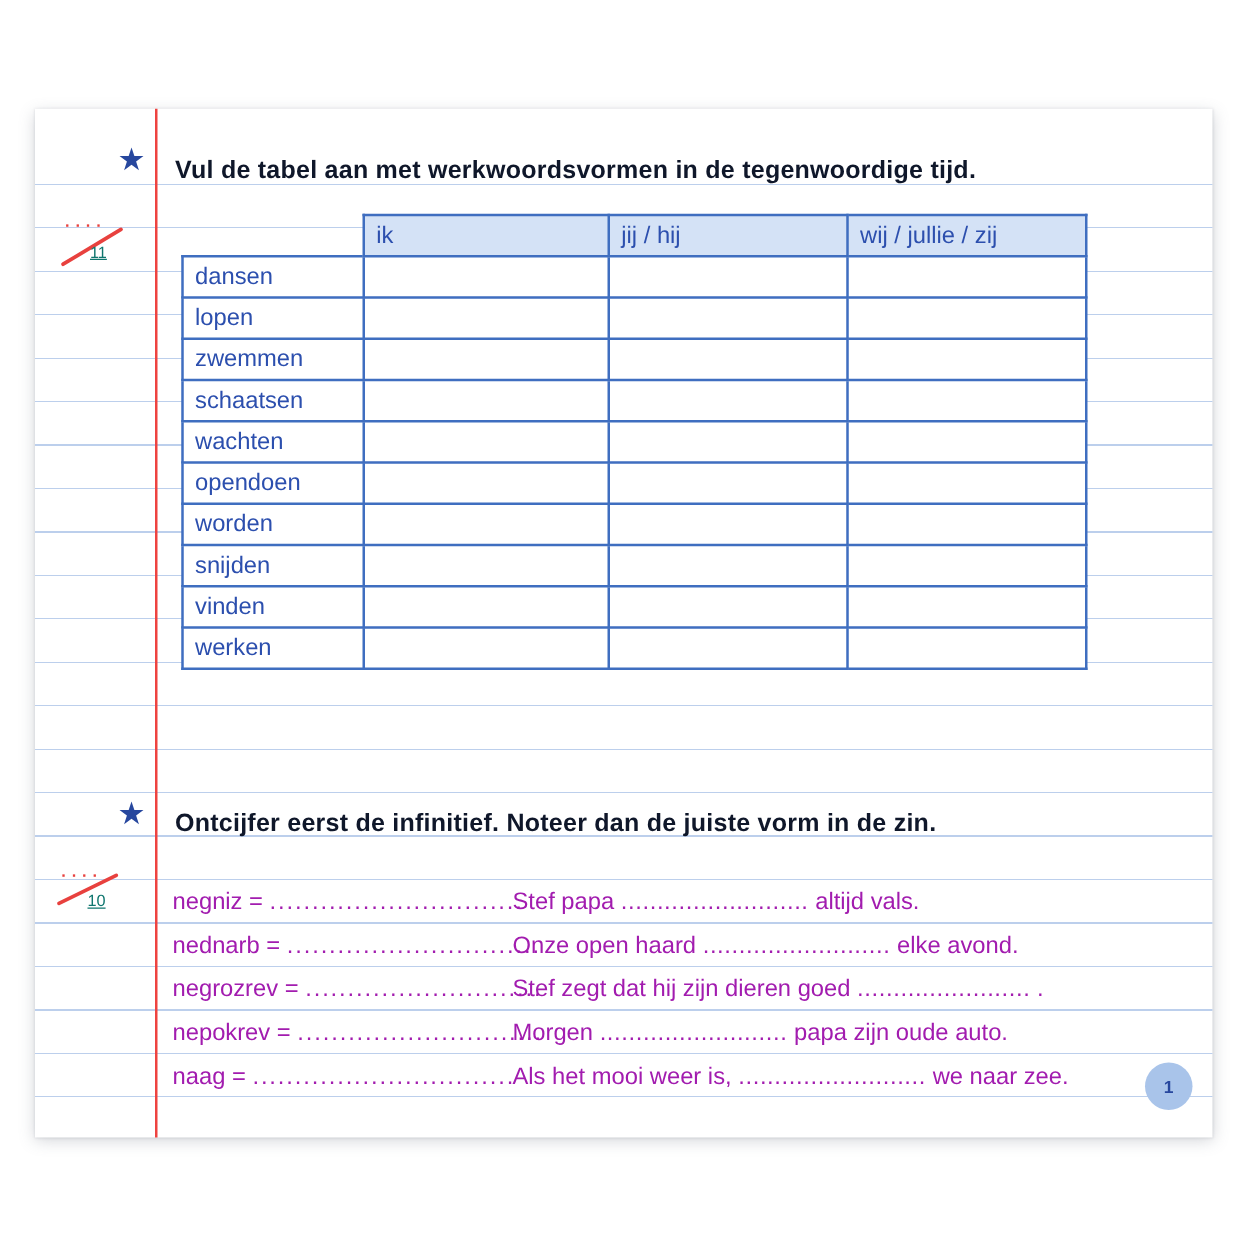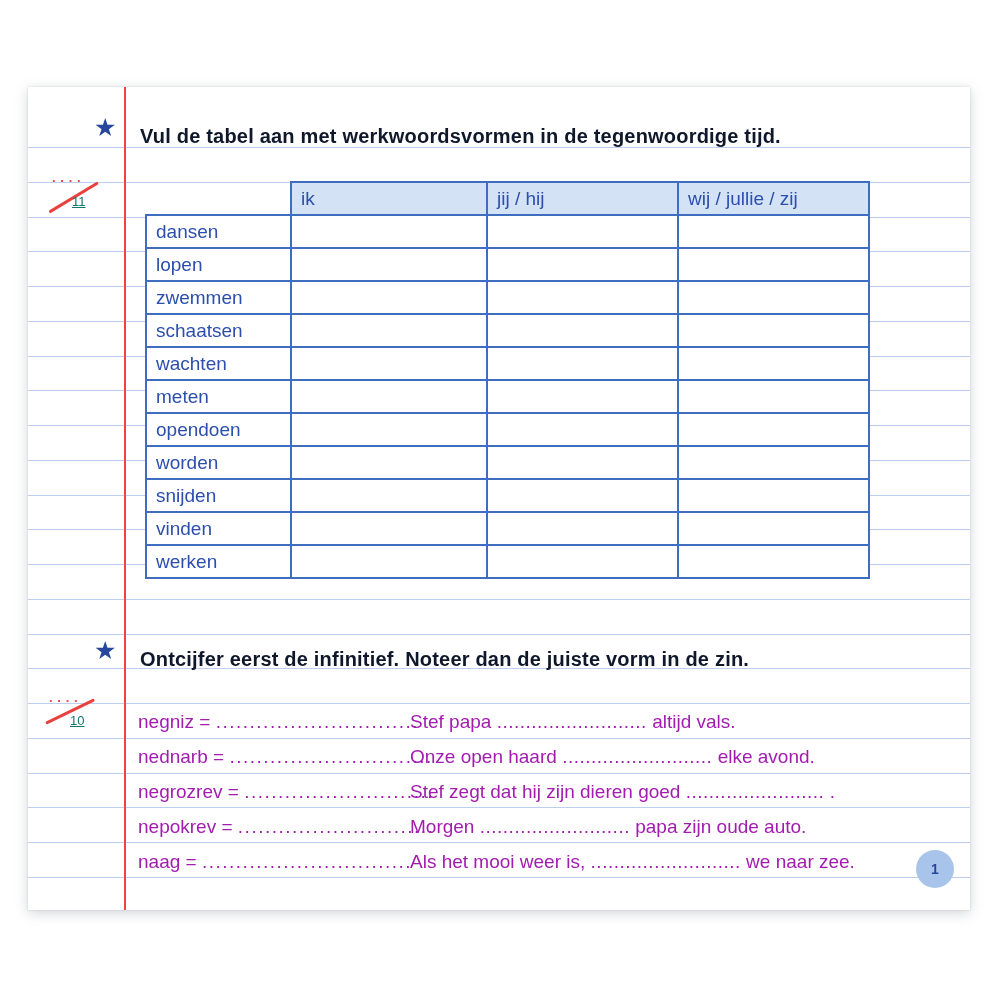--- a/index.html
+++ b/index.html
@@ -18,21 +18,21 @@
   .score{position:absolute;color:#e8413e;}
   .score .dots{position:absolute;font-size:13px;font-weight:bold;letter-spacing:4px;color:#e8413e;}
   .score .slash{position:absolute;height:2.5px;background:#e8413e;border-radius:2px;}
   .score .num{position:absolute;font-size:13px;color:#0f766e;text-decoration:underline;}
   .score1 .dots{left:24px;top:86px;}
   .score1 .slash{left:17px;top:109px;width:57px;transform:rotate(-31deg);}
   .score1 .num{left:44px;top:107px;}
   .score2 .dots{left:21px;top:606px;}
   .score2 .slash{left:15px;top:623px;width:54px;transform:rotate(-26deg);}
   .score2 .num{left:42px;top:626px;}
-  table.vtable{position:absolute;left:117px;top:94px;border-collapse:collapse;table-layout:fixed;}
+  table.vtable{position:absolute;left:117px;top:84px;border-collapse:collapse;table-layout:fixed;}
   .vtable col.c0{width:145px;} .vtable col.c1{width:196px;} .vtable col.c2{width:191px;} .vtable col.c3{width:191px;}
   .vtable td,.vtable th{border:2px solid #3f6ec0;height:31px;padding:0 0 0 9px;margin:0;
     font-size:19px;color:#2c4fae;text-align:left;font-weight:normal;line-height:31px;background:#ffffff;}
   .vtable th.hd{background:#d4e2f6;}
   .vtable td.ghost{border:none;background:transparent;}
   .items{position:absolute;left:0;top:0;}
   .itemrow{position:absolute;left:0;width:750px;height:28px;font-size:19px;color:#a21caf;white-space:nowrap;margin-top:26px;}
   .itemword{position:absolute;left:110px;}
   .itemsent{position:absolute;left:382px;}
   .blank{letter-spacing:1.5px;}
@@ -94,26 +94,20 @@
           <td></td>
           <td></td>
         </tr>
         <tr>
           <td>wachten</td>
           <td></td>
           <td></td>
           <td></td>
         </tr>
         <tr>
-          <td>meten</td>
-          <td></td>
-          <td></td>
-          <td></td>
-        </tr>
-        <tr>
           <td>opendoen</td>
           <td></td>
           <td></td>
           <td></td>
         </tr>
         <tr>
           <td>worden</td>
           <td></td>
           <td></td>
           <td></td>

